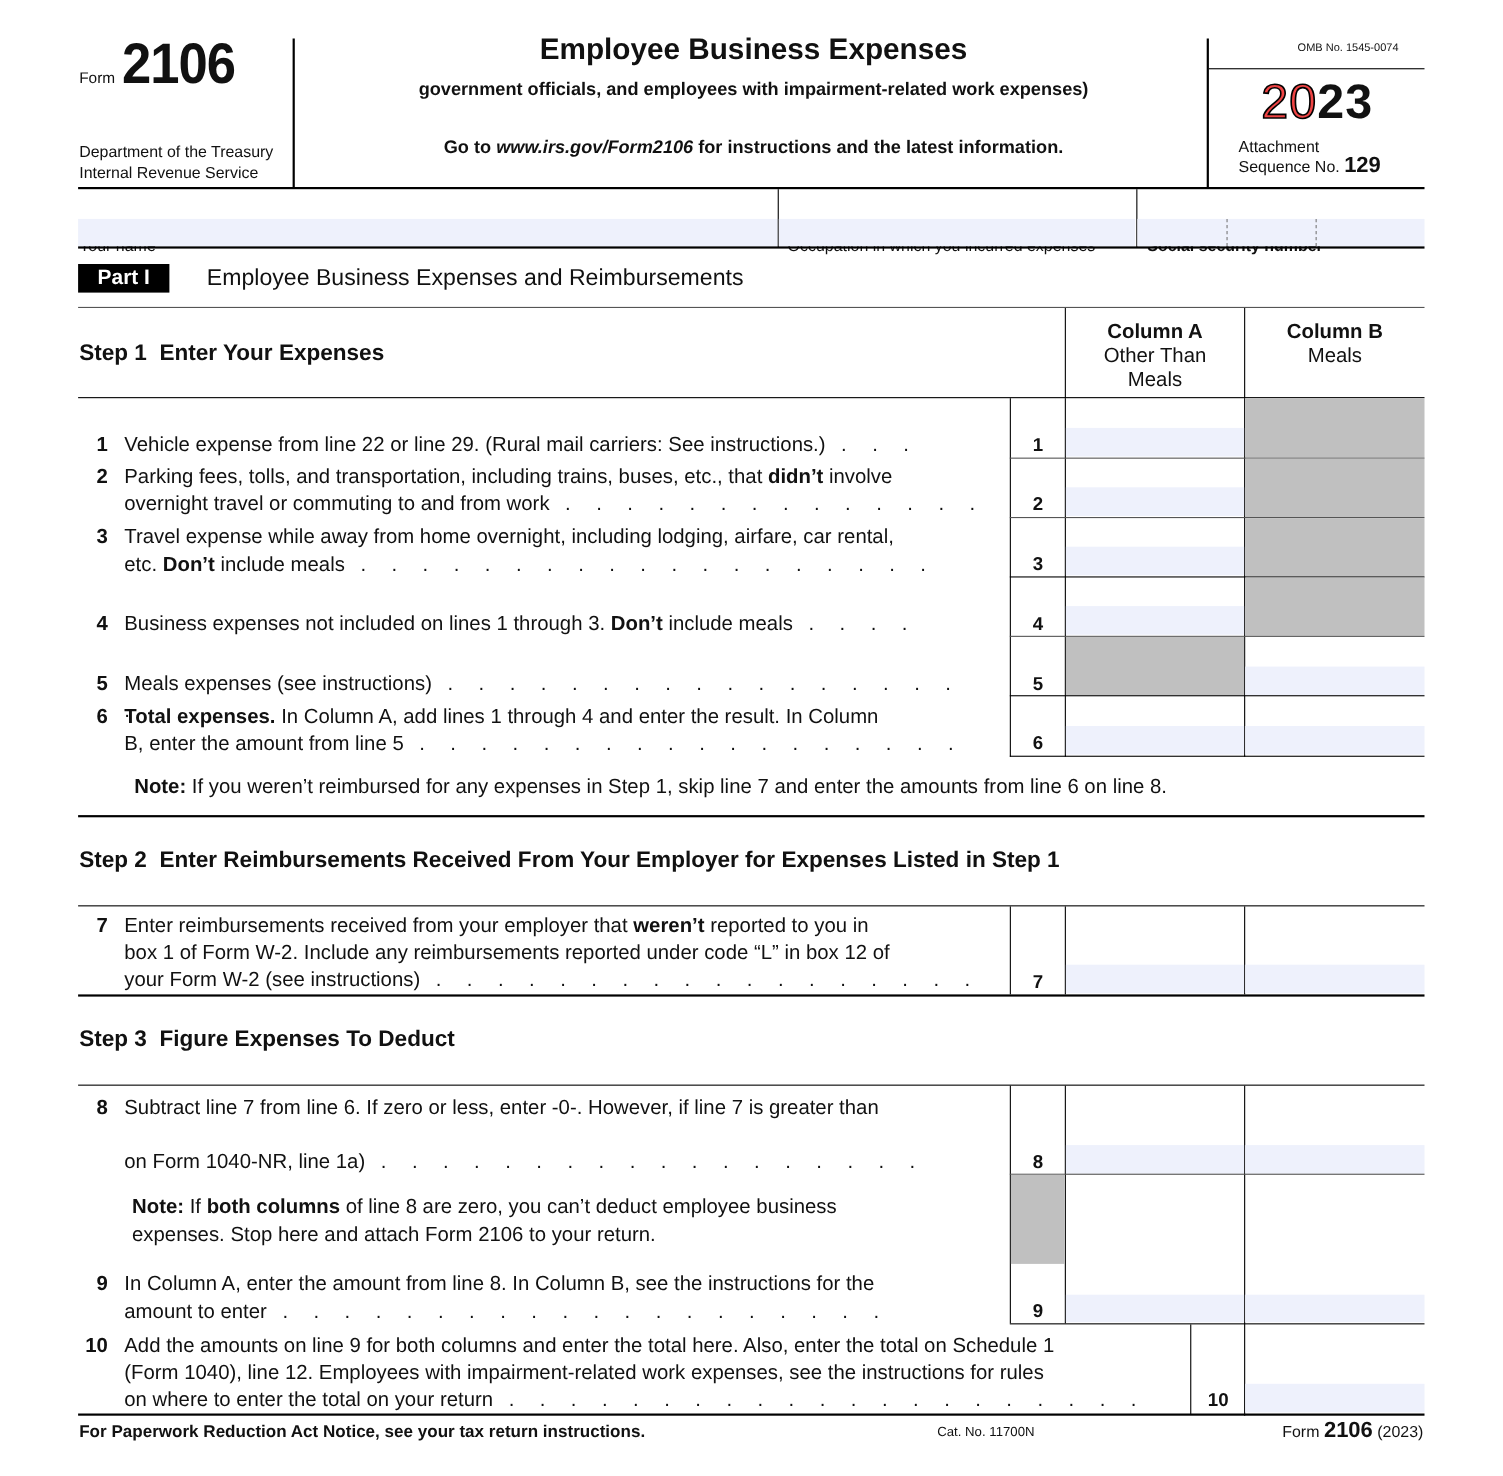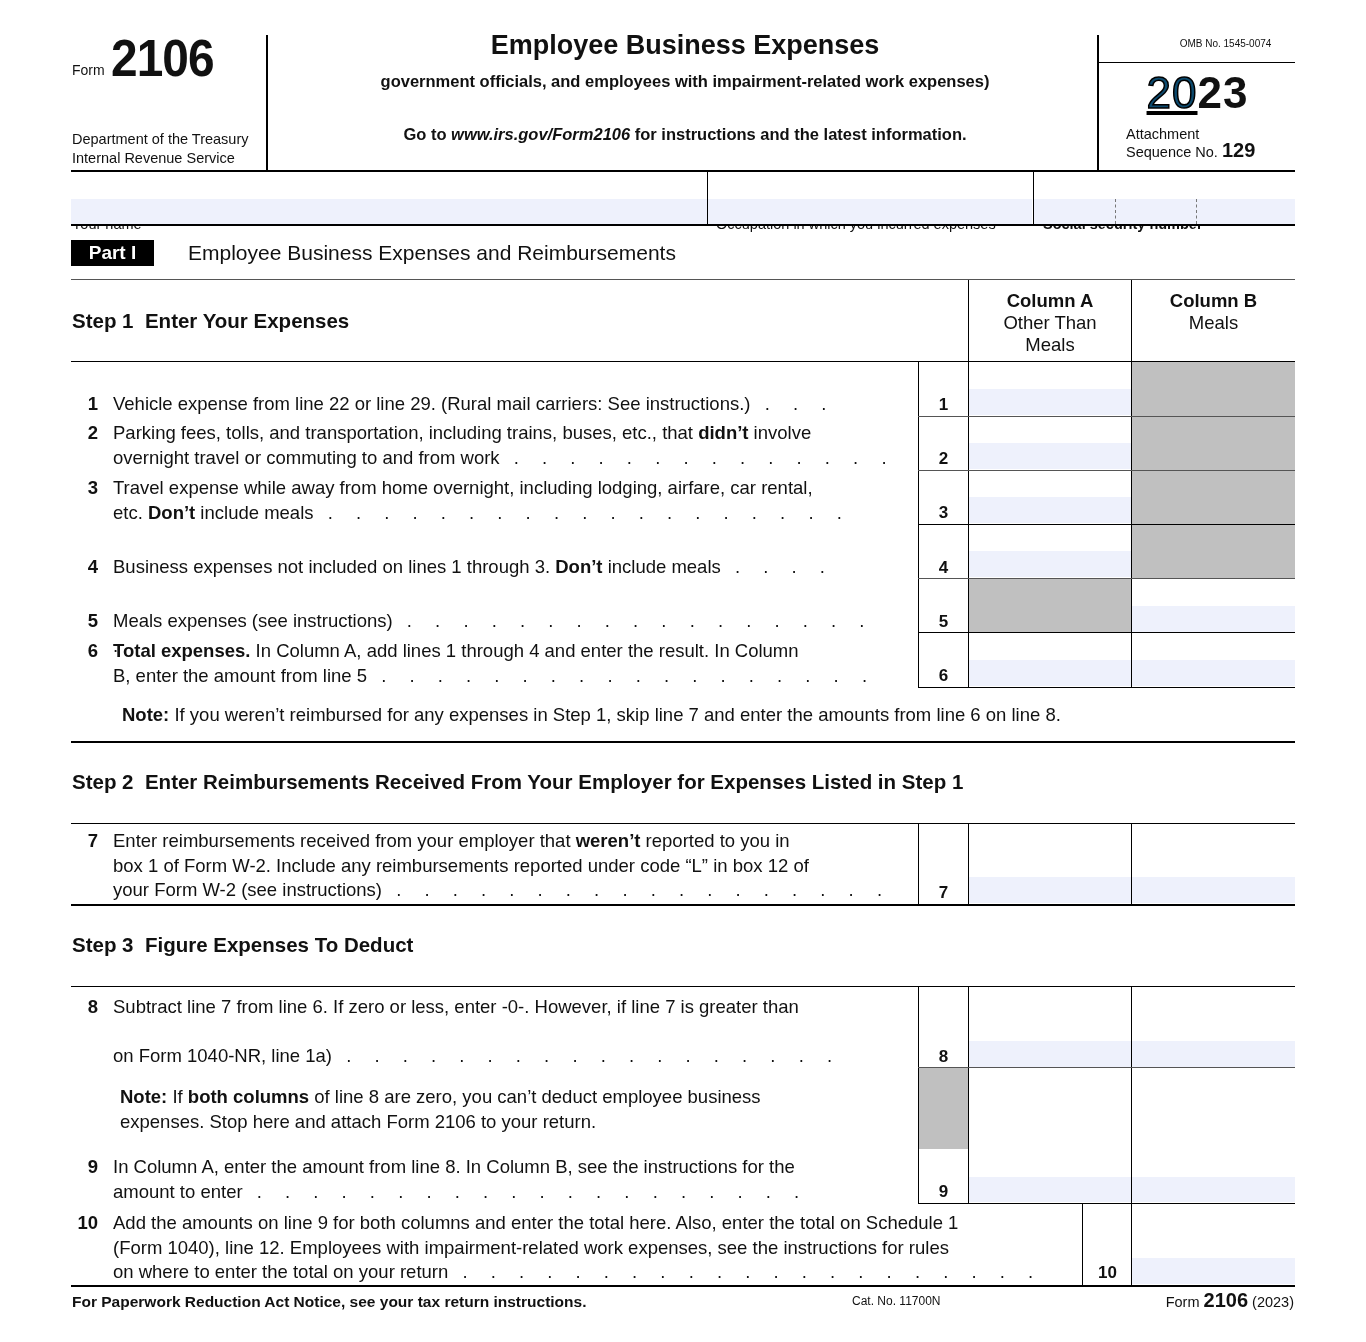--- a/index.html
+++ b/index.html
@@ -13,21 +13,21 @@
 
   
   .form-label { left: 72px; top: 62px; font-size: 14px; }
   .form-num { left: 111px; top: 28px; font-size: 52px; font-weight: bold; letter-spacing: -1px; transform: scaleX(0.92); transform-origin: left; }
   .dept { left: 72px; top: 130px; font-size: 14.5px; line-height: 19px; }
   .title { left: 270px; width: 830px; top: 30px; text-align: center; font-size: 27px; font-weight: bold; }
   .subtitle { left: 270px; width: 830px; top: 70px; text-align: center; font-size: 16.5px; font-weight: bold; line-height: 22px; }
   .attach { left: 270px; width: 830px; top: 123px; text-align: center; font-size: 16.5px; font-weight: bold; line-height: 22px; }
   .omb { left: 1128px; width: 195px; top: 38px; text-align: center; font-size: 10px; }
   .year { left: 1100px; width: 195px; top: 68px; text-align: center; font-size: 44px; font-weight: bold; letter-spacing: 1px; }
-  .year .outline { color: #0c4a6e; -webkit-text-stroke: 1.5px #000; font-weight: normal; text-decoration: underline; }
+  .year .outline { color: #ef4444; -webkit-text-stroke: 1.5px #000; font-weight: normal; }
   .attseq { left: 1126px; top: 126px; font-size: 14.5px; line-height: 16px; }
   .attseq .seq { font-size: 20px; font-weight: bold; }
 
   .lbl { font-size: 14.5px; margin-top: 40px; }
   .part-badge { left: 71px; top: 240px; width: 83px; height: 26px; background: #000; color: #fff; font-weight: bold; font-size: 19px; text-align: center; line-height: 26px; }
   .part-title { left: 188px; top: 241px; font-size: 21px; font-weight: normal; }
   .step { font-size: 20.5px; font-weight: bold; }
   .colhead { text-align: center; font-size: 18.5px; line-height: 22px; }
 
   .ln { font-size: 18.5px; line-height: 24.5px; }

